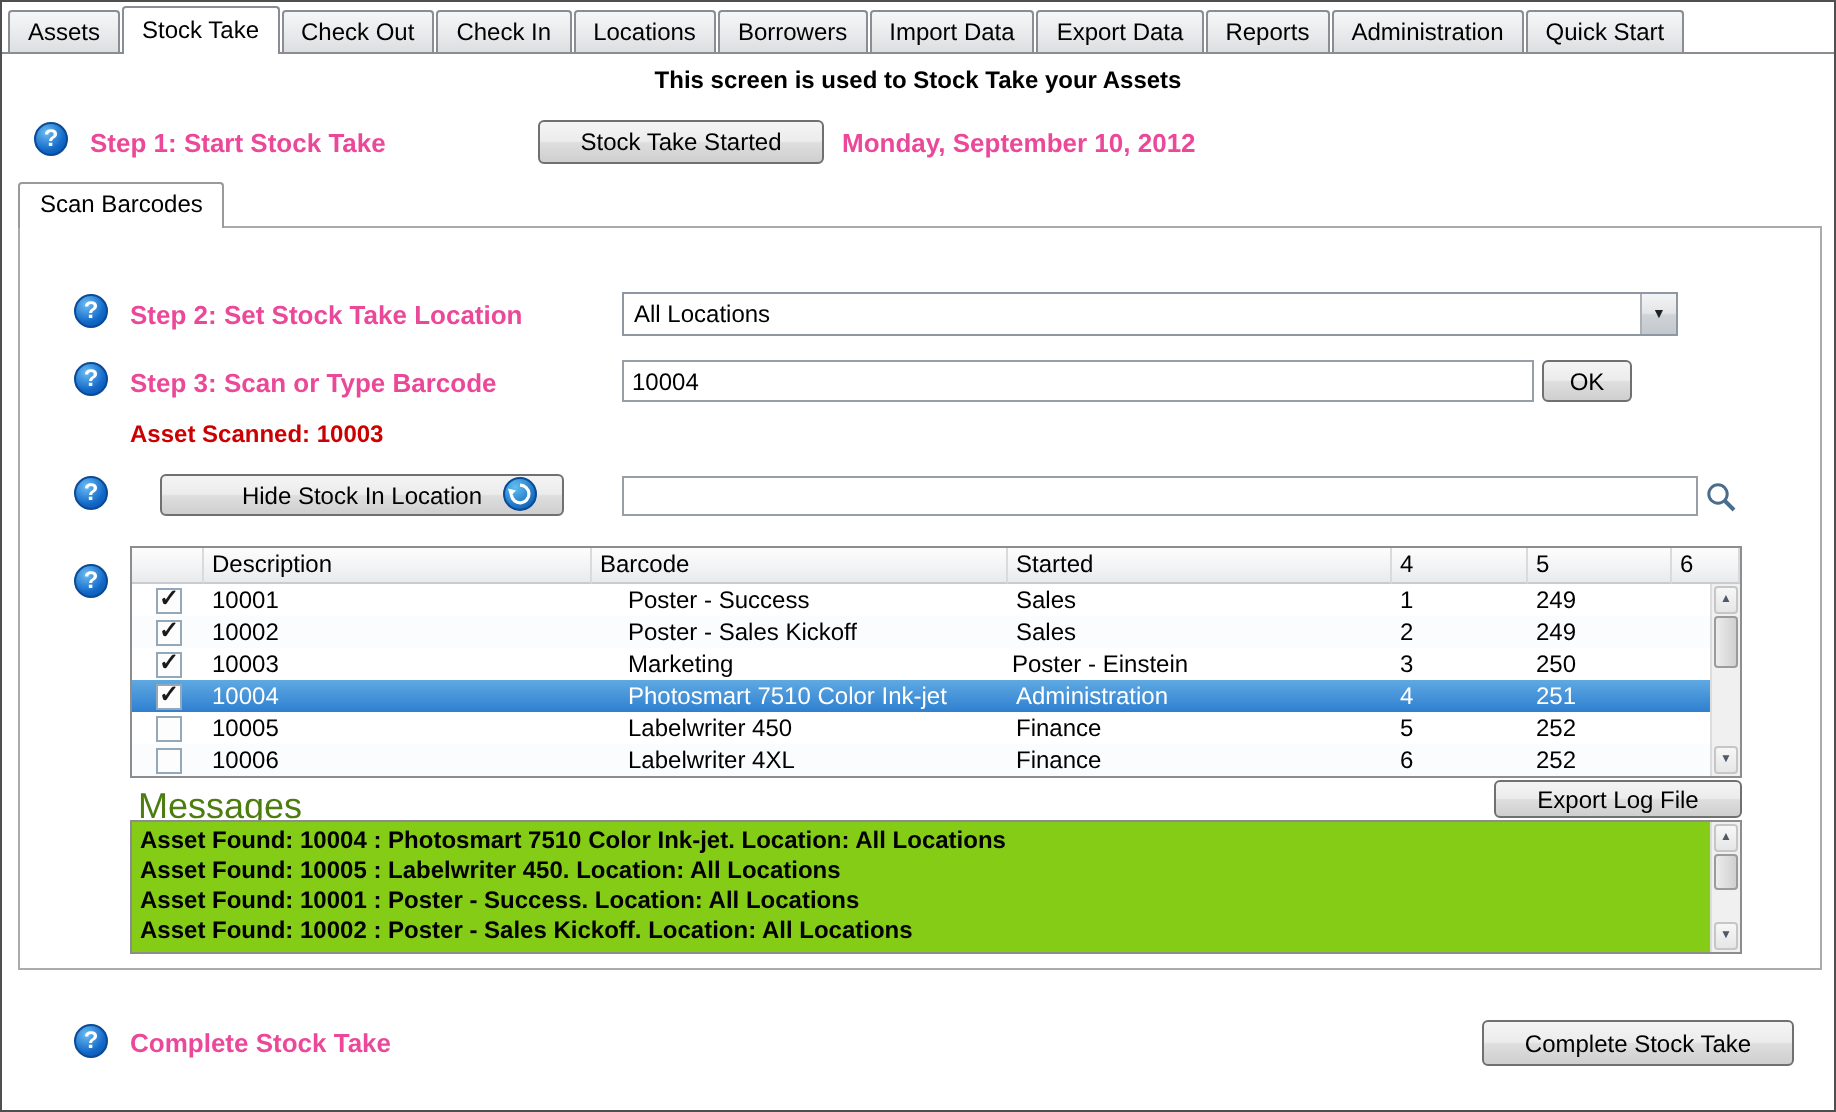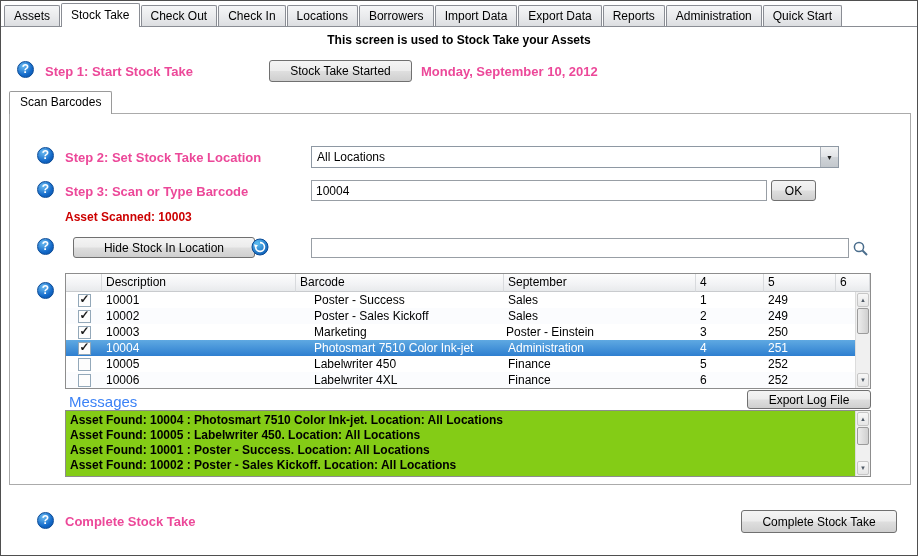--- a/index.html
+++ b/index.html
@@ -85,21 +85,21 @@
              border-left: 1px solid #dcdcdc; display: flex; flex-direction: column; }
   .sb-btn { height: 14px; margin: 1px; display: flex; align-items: center; justify-content: center;
             font-size: 6px; color: #4f5a66; background: linear-gradient(#f7f7f7, #e6e6e6);
             border: 1px solid #c6c6c6; border-radius: 2px; }
   .sb-up::after { content: "▲"; } .sb-down::after { content: "▼"; }
   .sb-thumb { height: 26px; margin: 0 1px; background: linear-gradient(90deg, #ececec, #d0d0d0);
               border: 1px solid #9b9b9b; border-radius: 2px; }
   .sb-fill { flex: 1; }
 
   
-  .msg-label { position: absolute; left: 68px; top: 392px; font-size: 15px; color: #3b82f6; }
+  .msg-label { position: absolute; left: 68px; top: 392px; font-size: 18px; color: #4d7c0f; }
   .msgbox { position: absolute; left: 64px; top: 409px; width: 806px; height: 67px;
             border: 1px solid #8d8d8d; background: #84cc16; padding: 2px 18px 0 4px; overflow: hidden; }
   .msg-line { font-size: 12px; font-weight: bold; line-height: 15px; white-space: nowrap; }
 </style>
 </head>
 <body>
 
 <div class="window">
 
   <div class="tabbar">
@@ -136,21 +136,21 @@
   </div>
 
   <div class="help" style="left:36px;top:180px"></div>
   <div class="lbl" style="left:64px;top:183px">Step 3: Scan or Type Barcode</div>
   <input class="tbox" style="left: 310px; top: 179px; width: 456px;" value="10004">
   <div class="btn" style="left:770px;top:179px;width:45px;height:21px">OK</div>
 
   <div class="status-red" style="left:64px;top:209px">Asset Scanned: 10003</div>
 
   <div class="help" style="left:36px;top:237px"></div>
-  <div class="btn" style="left:72px;top:236px;width:182px;height:21px">Hide Stock In Location</div>
+  <div class="btn" style="left:79px;top:236px;width:202px;height:21px">Hide Stock In Location</div>
   <span class="iconwrap" style="left:250px;top:237px">
     <svg width="18" height="18" viewBox="0 0 18 18">
       <defs>
           <radialGradient id="rg1" cx="35%" cy="28%" r="80%">
         <stop offset="0%" stop-color="#5fc0f2"></stop>
             <stop offset="100%" stop-color="#0a5bb5"></stop>
       </radialGradient>
         </defs>
       <circle cx="9" cy="9" r="8" fill="url(#rg1)" stroke="#0a4a96"></circle>
       <path d="M 9 4.6 A 4.4 4.4 0 1 1 4.7 9.4" fill="none" stroke="#fff" stroke-width="1.6"></path>
@@ -164,21 +164,21 @@
       <line x1="10.5" y1="10.5" x2="15" y2="15" stroke="#4a6d8c" stroke-width="2"></line>
     </svg>
   </span>
 
   <div class="help" style="left:36px;top:281px"></div>
   <div class="grid">
     <div class="grid-head">
       <span class="hcell col-cb"></span>
       <span class="hcell col-desc">Description</span>
       <span class="hcell col-bar">Barcode</span>
-      <span class="hcell col-loc">September</span>
+      <span class="hcell col-loc">Started</span>
       <span class="hcell col-4">4</span>
       <span class="hcell col-5">5</span>
       <span class="hcell col-6">6</span>
     </div>
 
     <div class="grid-row">
       <span class="cell col-cb">
           <span class="cb checked"></span>
         </span>
       <span class="cell col-bar">10001</span>

